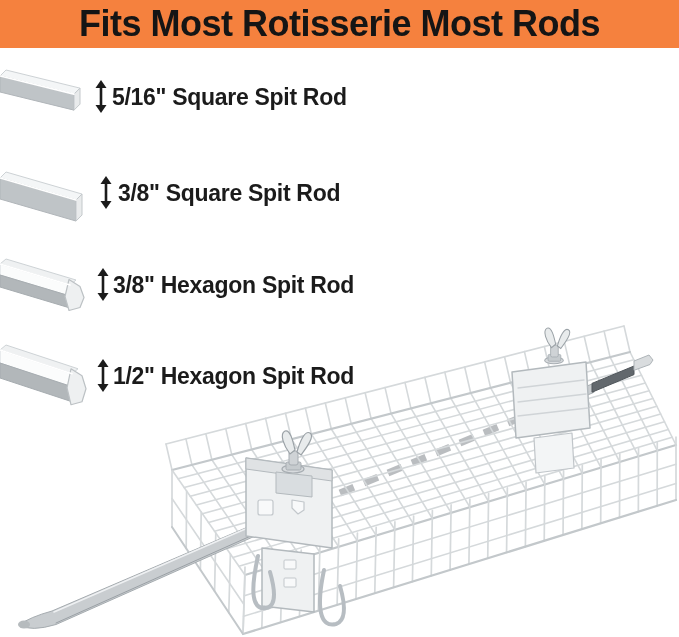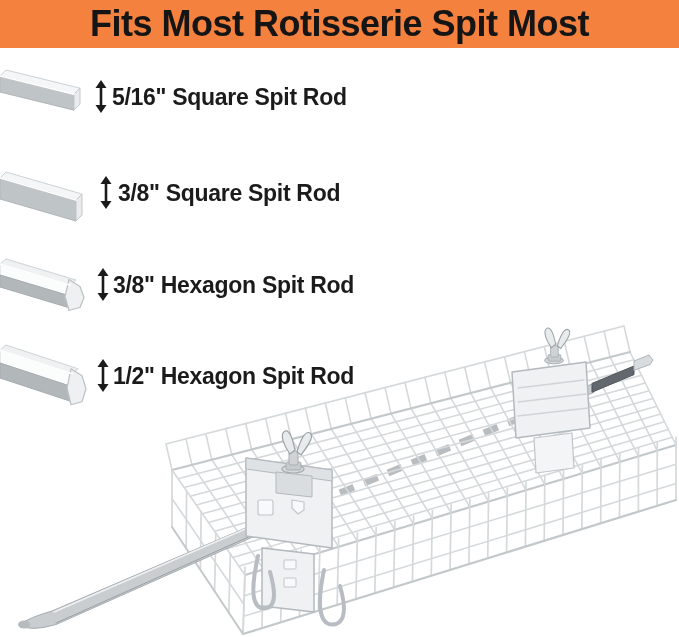--- a/index.html
+++ b/index.html
@@ -36,21 +36,21 @@
   #lab3{left:113px;top:272px;}
   #lab4{left:113px;top:363px;}
   #scene{position:absolute;left:0;top:0;width:679px;height:637px;}
 </style>
 </head>
 <body>
 
 <div id="page">
 
   <div id="banner">
-    <h1>Fits Most Rotisserie Spit Most</h1>
+    <h1>Fits Most Rotisserie Most Rods</h1>
   </div>
 
   <div class="rod-label" id="lab1">5/16" Square Spit Rod</div>
   <div class="rod-label" id="lab2">3/8" Square Spit Rod</div>
   <div class="rod-label" id="lab3">3/8" Hexagon Spit Rod</div>
   <div class="rod-label" id="lab4">1/2" Hexagon Spit Rod</div>
 
   <svg id="scene" viewBox="0 0 679 637">
     <g id="g-rods">
         <g>

